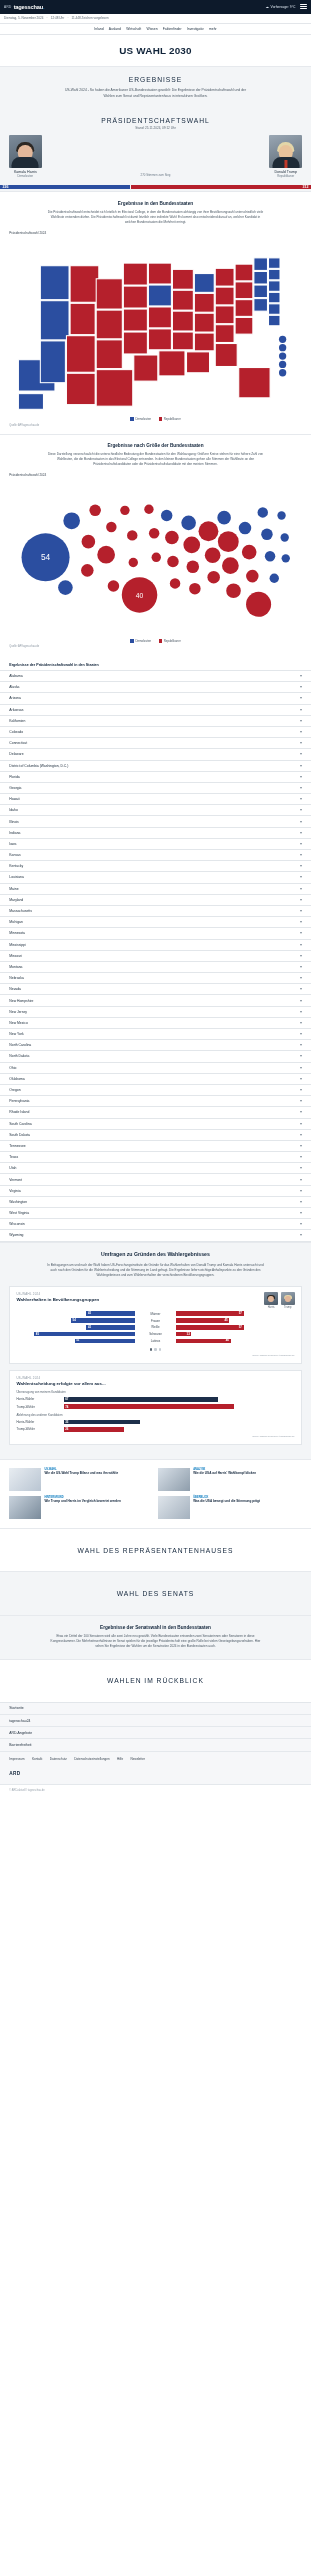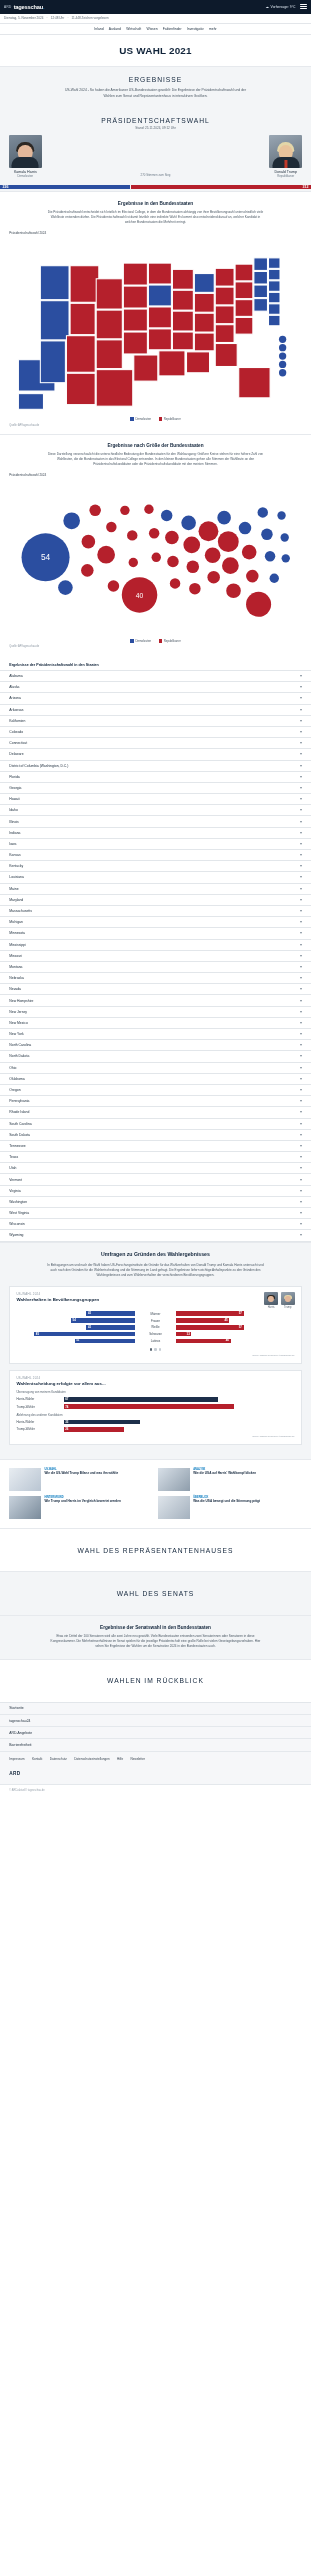--- a/index.html
+++ b/index.html
@@ -301,21 +301,21 @@
 <div class="navstrip">
   <span>Inland</span>
   <span>Ausland</span>
   <span>Wirtschaft</span>
   <span>Wissen</span>
   <span>Faktenfinder</span>
   <span>Investigativ</span>
   <span>mehr</span>
 </div>
 
-<div class="page-title">US WAHL 2021</div>
+<div class="page-title">US WAHL 2030</div>
 
 <div class="section light">
   <div class="section-title">ERGEBNISSE</div>
   <div class="section-sub">US-Wahl 2024 - So haben die Amerikaner US-Bundesstaaten gewählt: Die Ergebnisse der Präsidentschaftswahl und der Wahlen zum Senat und Repräsentantenhaus in interaktiven Grafiken.</div>
 </div>
 
 <div class="cand-band">
   <div class="kicker">PRÄSIDENTSCHAFTSWAHL</div>
   <div class="kicker-sub">Stand: 25.11.2024, 09:12 Uhr</div>
   <div class="cand-row">

